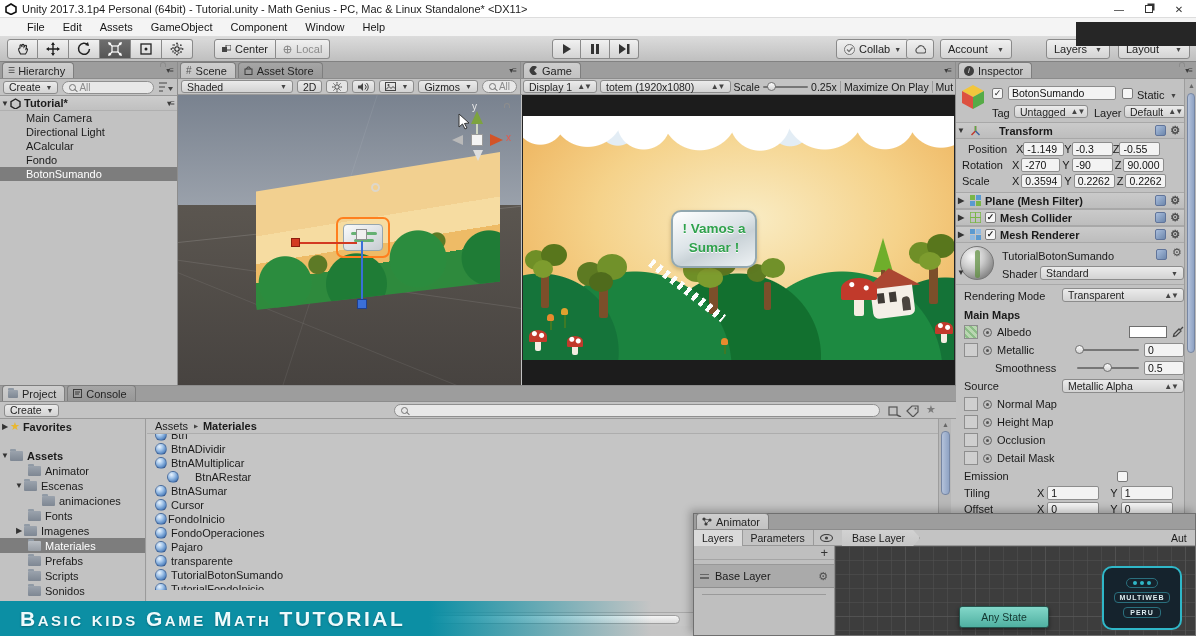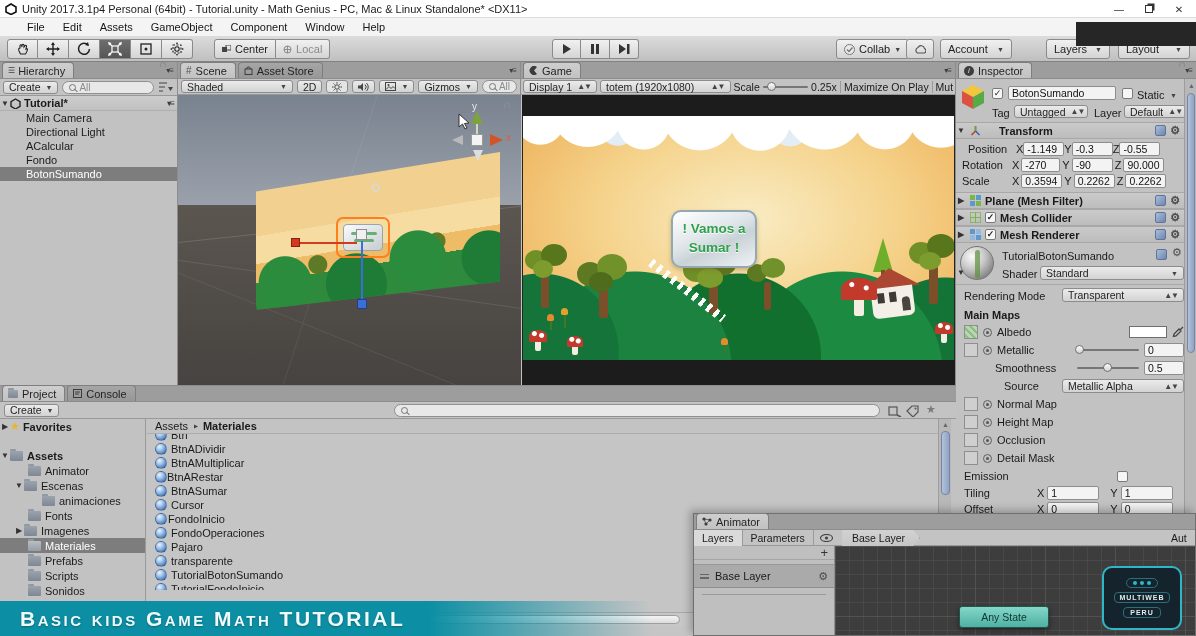--- a/index.html
+++ b/index.html
@@ -655,21 +655,21 @@
       <span style="width:14px"></span>
       <span class="lbl" style="margin-left:12px">Smoothness</span>
       <span class="slider" style="width:62px;margin-left:auto">
           <span class="knob" style="left:26px"></span>
         </span>
       <span class="field" style="width:40px">
           <span>0.5</span>
         </span>
     </div>
     <div class="abs flex" style="left:8px;top:317px;width:220px;gap:5px">
-      <span class="lbl" style="margin-left:40px">Source</span>
+      <span class="lbl" style="">Source</span>
       <span class="dd" style="width:122px;margin-left:auto;justify-content:space-between;height:14px">
           <span>Metallic Alpha</span>
           <span class="udar">▲▼</span>
         </span>
     </div>
     <div class="abs flex" style="left:8px;top:335px;gap:5px">
         <span class="mthumb"></span>
         <span class="oc"></span>
         <span class="lbl">Normal Map</span>
       </div>
@@ -819,21 +819,21 @@
           </div>
         </div>
       <div class="treerow" style="padding-left:8px;gap:4px">
           <span class="sphere"></span>
           <span>BtnADividir</span>
         </div>
       <div class="treerow" style="padding-left:8px;gap:4px">
           <span class="sphere"></span>
           <span>BtnAMultiplicar</span>
         </div>
-      <div class="treerow" style="padding-left:8px;gap:0">
+      <div class="treerow" style="padding-left:20px;gap:16px">
           <span class="sphere"></span>
           <span>BtnARestar</span>
         </div>
       <div class="treerow" style="padding-left:8px;gap:4px">
           <span class="sphere"></span>
           <span>BtnASumar</span>
         </div>
       <div class="treerow" style="padding-left:8px;gap:4px">
           <span class="sphere"></span>
           <span>Cursor</span>

